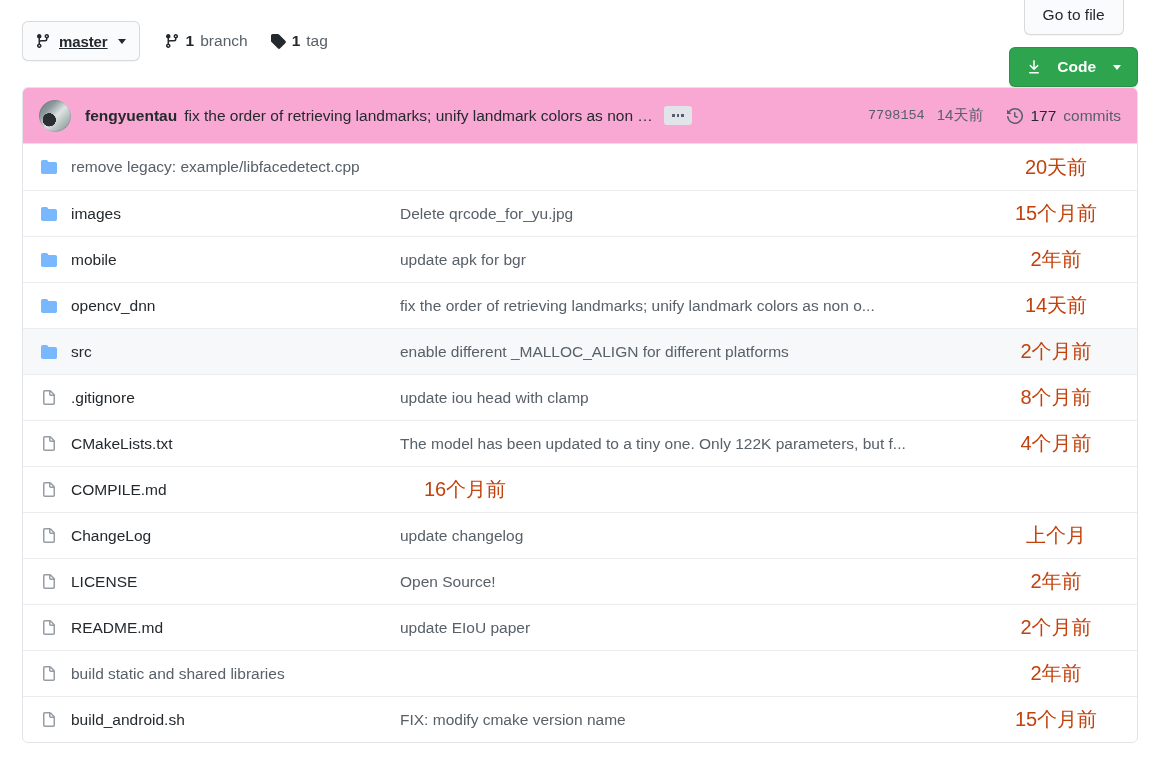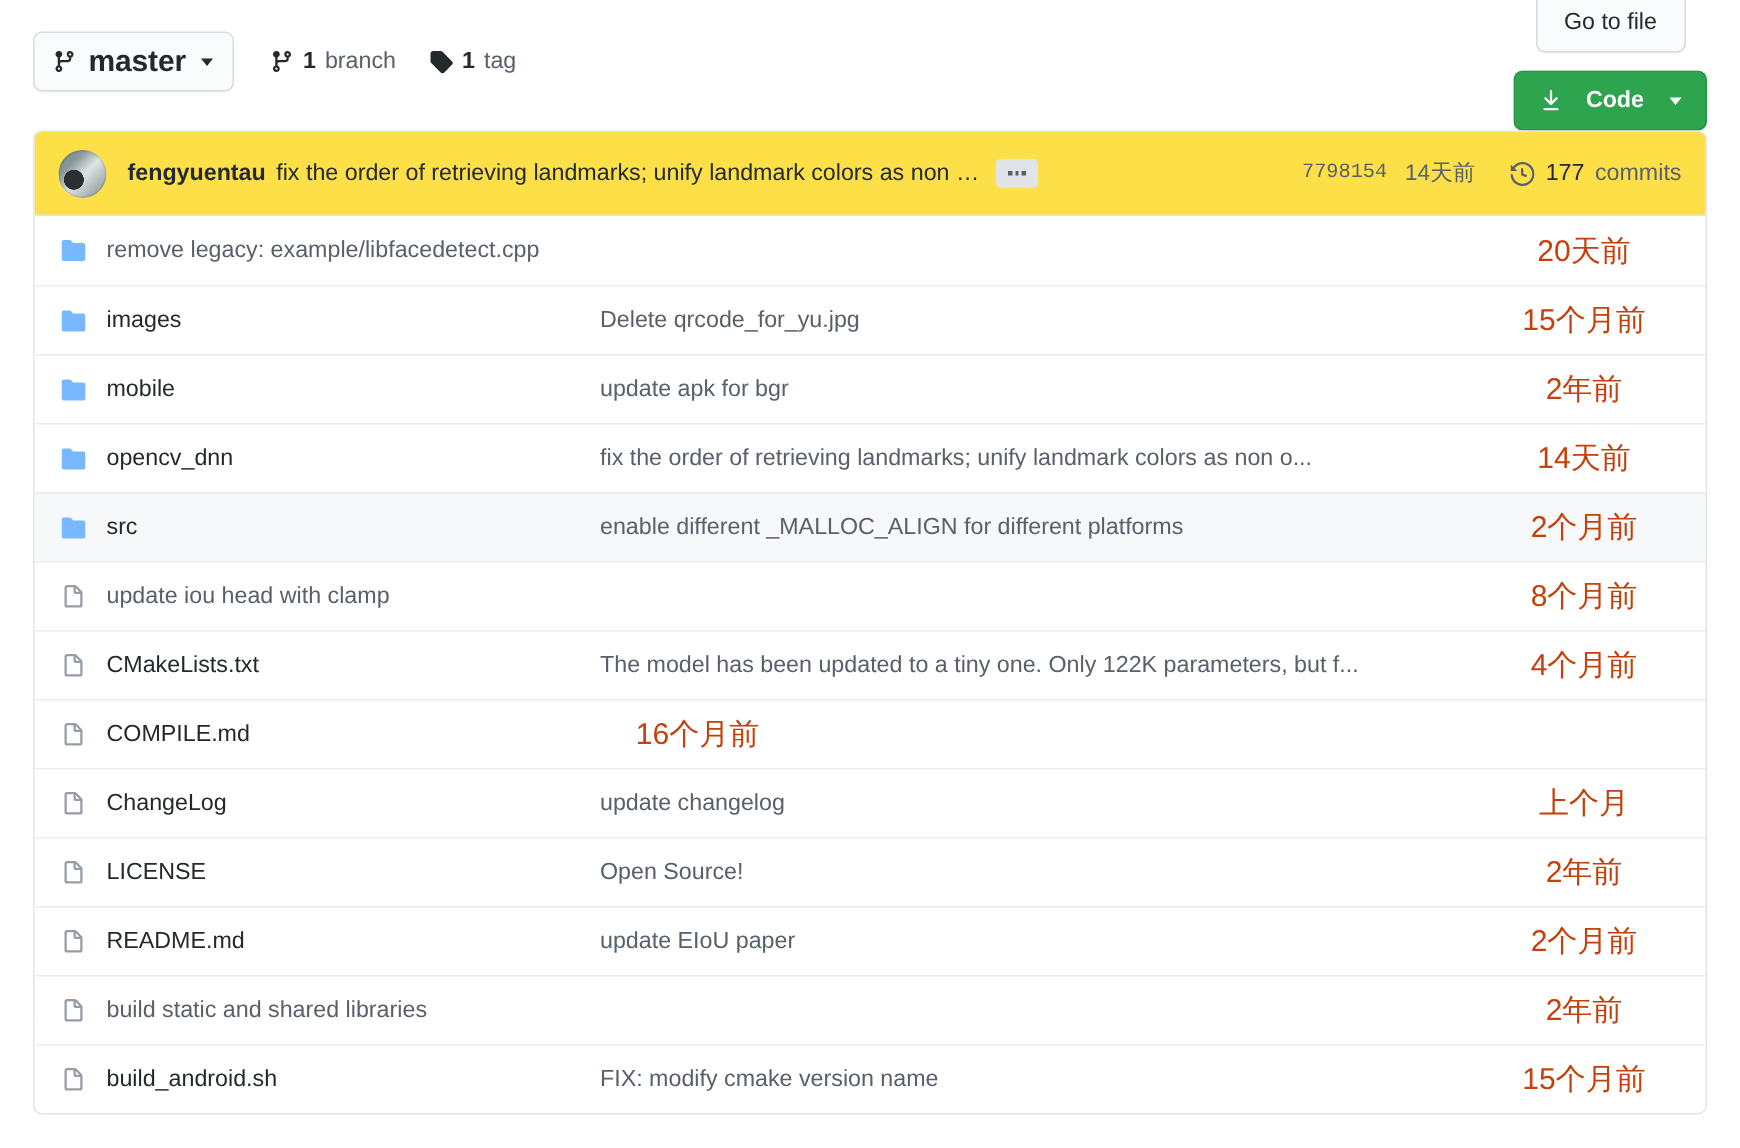--- a/index.html
+++ b/index.html
@@ -34,24 +34,25 @@
     gap: 8px;
     height: 40px;
     padding: 0 13px 0 12px;
     background: #fafbfc;
     border: 1px solid rgba(27,31,35,0.15);
     border-radius: 6px;
     cursor: pointer;
     box-shadow: 0 1px 0 rgba(27,31,35,0.04);
   }
   .branch-select .bname {
-    font-size: 20px;
+    font-size: 15px;
     font-weight: bold;
     color: #24292e;
     letter-spacing: -0.1px;
+    text-decoration: underline;
   }
   .caret {
     width: 0; height: 0;
     border-left: 4.5px solid transparent;
     border-right: 4.5px solid transparent;
     border-top: 5px solid #24292e;
     margin-left: 2px;
   }
   .caret.light { border-top-color: #ffffff; }
 
@@ -114,21 +115,21 @@
     width: 1116px;
     border: 1px solid #e1e4e8;
     border-radius: 6px;
     overflow: hidden;
     background: #ffffff;
   }
   .commit-header {
     display: flex;
     align-items: center;
     height: 56px;
-    background: #fde047;
+    background: #f9a8d4;
     border-bottom: 1px solid #e1e4e8;
     padding: 0 16px;
   }
   .avatar {
     width: 32px; height: 32px;
     border-radius: 50%;
     flex: 0 0 32px;
     background:
       radial-gradient(circle at 32% 62%, #2b2f33 0 22%, rgba(43,47,51,0) 23%),
       linear-gradient(135deg, #6e7b80 0%, #8b989c 28%, #dfe4e3 52%, #b9c3c1 70%, #7e8a8b 100%);
@@ -372,20 +373,21 @@
           <div class="name-cell">src</div>
           <div class="msg-cell">enable different _MALLOC_ALIGN for different platforms</div>
           <div class="time-cell">2个月前</div>
         </div>
         <div class="row">
           <div class="icon-cell">
             <svg width="16" height="16" viewBox="0 0 16 16" fill="#959da5">
               <path d="M3.75 1.5a.25.25 0 00-.25.25v11.5c0 .138.112.25.25.25h8.5a.25.25 0 00.25-.25V6H9.75A1.75 1.75 0 018 4.25V1.5H3.75zm5.75.56v2.19c0 .138.112.25.25.25h2.19L9.5 2.06zM2 1.75C2 .784 2.784 0 3.75 0h5.086c.464 0 .909.184 1.237.513l3.414 3.414c.329.328.513.773.513 1.237v8.086A1.75 1.75 0 0112.25 15h-8.5A1.75 1.75 0 012 13.25V1.75z"></path>
             </svg>
           </div>
+          <div class="name-cell">.gitignore</div>
           <div class="msg-cell">update iou head with clamp</div>
           <div class="time-cell">8个月前</div>
         </div>
         <div class="row">
           <div class="icon-cell">
             <svg width="16" height="16" viewBox="0 0 16 16" fill="#959da5">
               <path d="M3.75 1.5a.25.25 0 00-.25.25v11.5c0 .138.112.25.25.25h8.5a.25.25 0 00.25-.25V6H9.75A1.75 1.75 0 018 4.25V1.5H3.75zm5.75.56v2.19c0 .138.112.25.25.25h2.19L9.5 2.06zM2 1.75C2 .784 2.784 0 3.75 0h5.086c.464 0 .909.184 1.237.513l3.414 3.414c.329.328.513.773.513 1.237v8.086A1.75 1.75 0 0112.25 15h-8.5A1.75 1.75 0 012 13.25V1.75z"></path>
             </svg>
           </div>
           <div class="name-cell">CMakeLists.txt</div>

